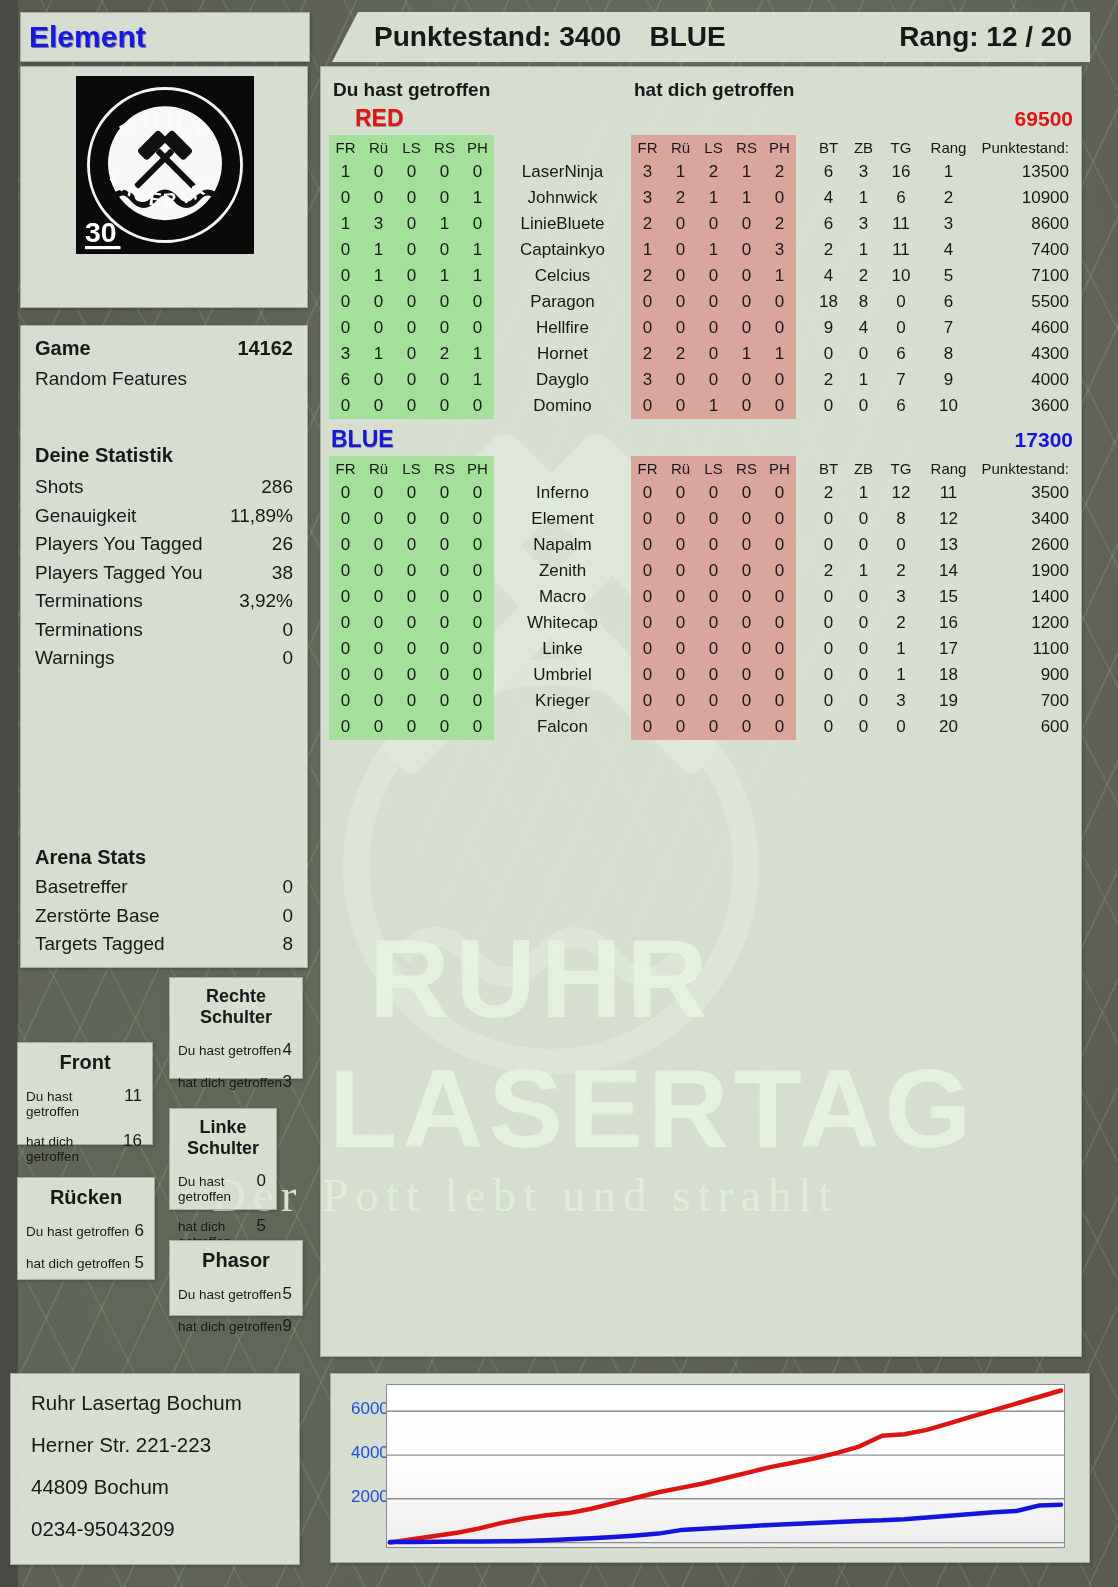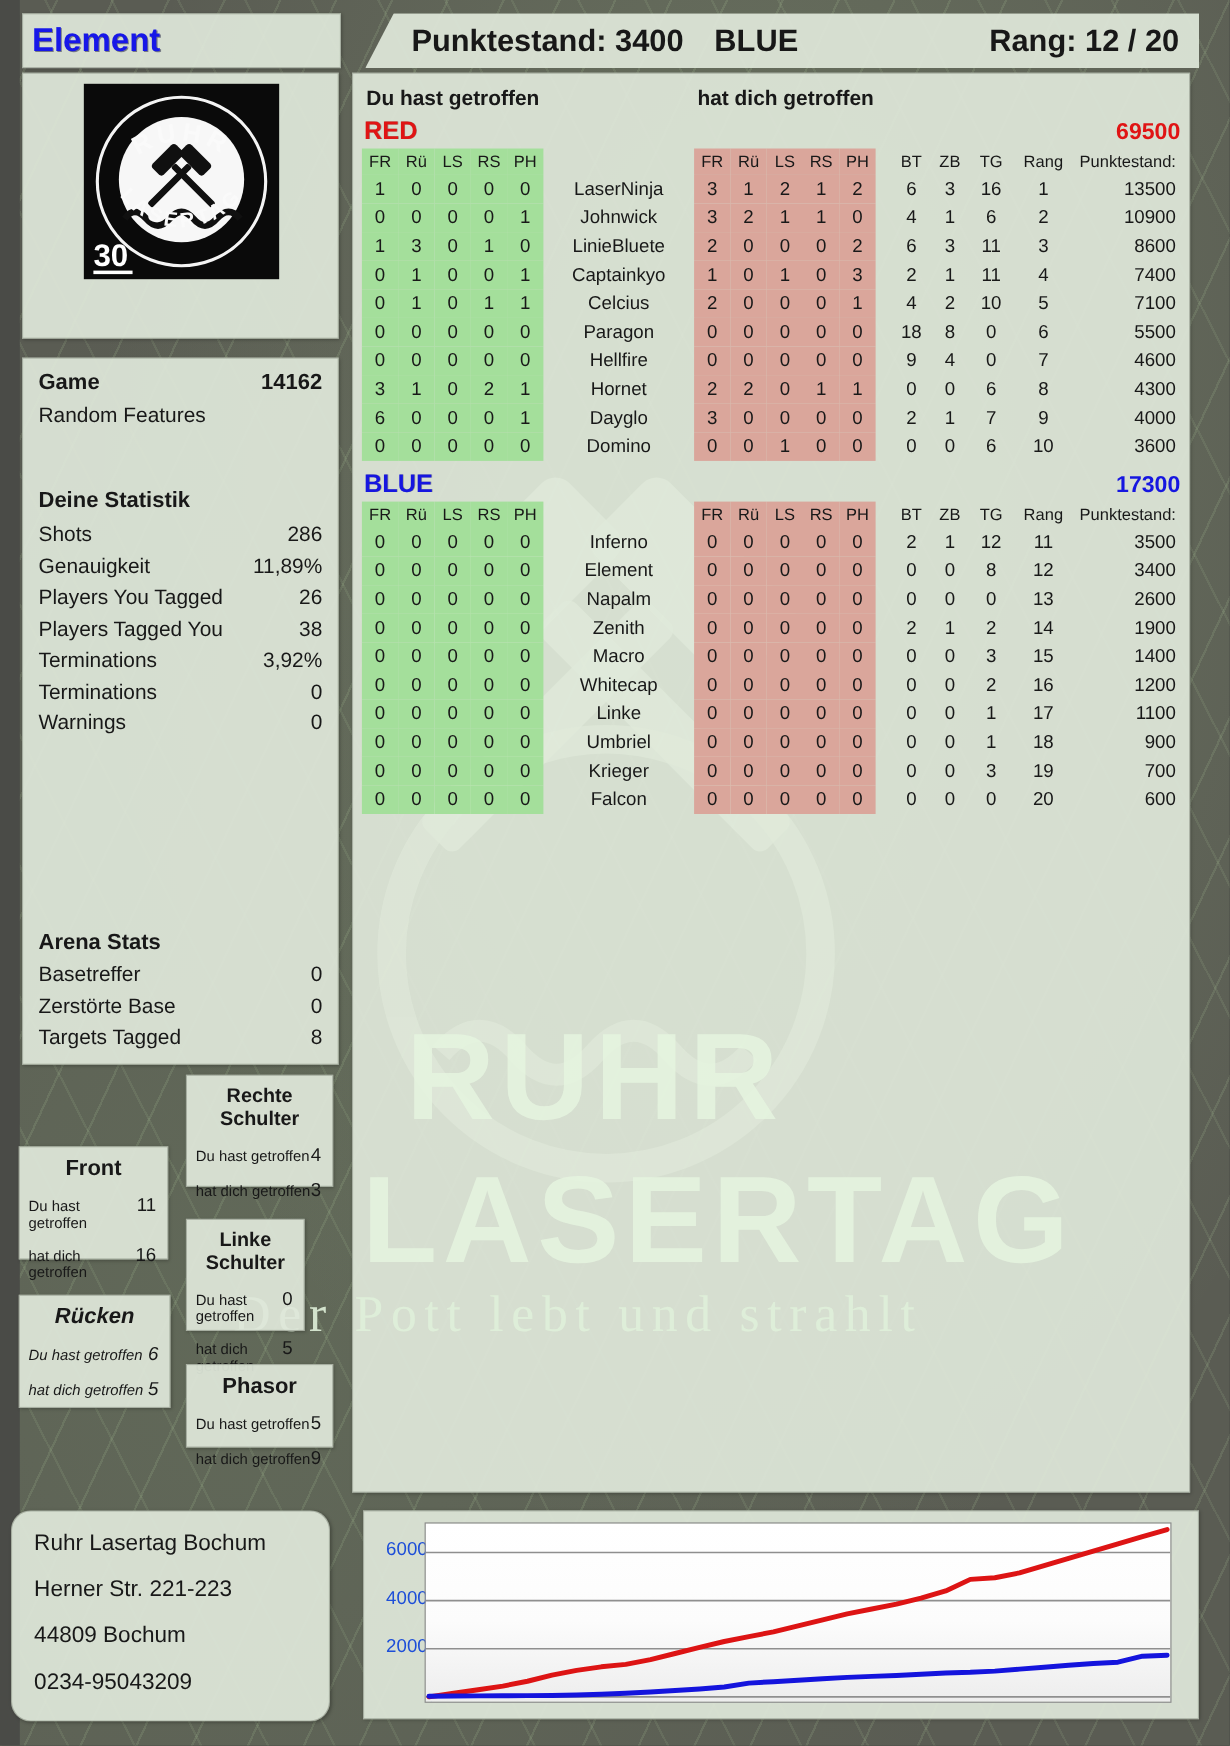--- a/index.html
+++ b/index.html
@@ -29,21 +29,21 @@
   .kv{display:flex;justify-content:space-between;line-height:28.5px;}
   .kv .sl{white-space:nowrap;}
   .bold{font-weight:bold;}
   .sec-title{font-weight:bold;font-size:20px;}
   
   .hitbox{font-size:13.5px;z-index:5;}
   .hb-title{text-align:center;font-weight:bold;font-size:20px;margin-top:8px;}
   .hb-row{display:flex;justify-content:space-between;align-items:baseline;padding:0 10px 0 8px;margin-top:12px;}
   .hb-row .hv{font-size:17px;}
   
-  .addr-panel{left:10px;top:1373px;width:290px;height:192px;font-size:20.5px;border-radius:18px;}
+  .addr-panel{left:10px;top:1373px;width:290px;height:192px;font-size:20.5px;}
   .addr-panel div{margin:15px 0 0 20px;line-height:27px;}
   
   .main-panel{left:320px;top:66px;width:762px;height:1291px;overflow:hidden;}
   .col-label{position:absolute;font-weight:bold;font-size:19px;top:12px;z-index:2;}
   #teams{position:absolute;left:8px;top:38px;width:746px;z-index:2;}
   .team-head{display:flex;justify-content:space-between;align-items:baseline;height:30px;padding:0 2px;}
   .team-name{font-size:23px;font-weight:bold;text-shadow:0.5px 0.5px 0 rgba(0,0,0,0.3);}
   .team-total{font-size:21px;font-weight:bold;}
   .trow{display:grid;grid-template-columns:repeat(5,33px) 137px repeat(5,33px) 15px 35px 35px 40px 55px 95px;
     height:26px;align-items:center;}
@@ -182,21 +182,21 @@
     <div class="hb-title">Front</div>
     <div class="hb-row">
         <span>Du hast getroffen</span>
         <span class="hv">11</span>
       </div>
     <div class="hb-row">
         <span>hat dich getroffen</span>
         <span class="hv">16</span>
       </div>
   </div>
-  <div class="panel hitbox" style="left:17px;top:1177px;width:138px;height:103px;font-style:italic;">
+  <div class="panel hitbox" style="left:17px;top:1177px;width:138px;height:103px;">
     <div class="hb-title">Rücken</div>
     <div class="hb-row">
         <span>Du hast getroffen</span>
         <span class="hv">6</span>
       </div>
     <div class="hb-row">
         <span>hat dich getroffen</span>
         <span class="hv">5</span>
       </div>
   </div>
@@ -260,21 +260,21 @@
       </svg>
     </div>
     <div class="wm wm-word" style="left:48px;top:856px;font-size:112px;">RUHR</div>
     <div class="wm wm-word" style="left:8px;top:986px;font-size:112px;">LASERTAG</div>
 
     <div class="col-label" style="left:12px;">Du hast getroffen</div>
     <div class="col-label" style="left:313px;">hat dich getroffen</div>
     <div id="teams">
         <div class="team-sec">
           <div class="team-head">
-            <span class="team-name" style="color: rgb(224, 20, 20);">RED</span>
+            <span class="team-name" style="color: rgb(224, 20, 20); margin-left: 24px;">RED</span>
             <span class="team-total" style="color: rgb(224, 20, 20);">69500</span>
           </div>
           <div class="trow thead">
             <span class="c g">FR</span>
             <span class="c g">Rü</span>
             <span class="c g">LS</span>
             <span class="c g">RS</span>
             <span class="c g">PH</span>
             <span class="c nm"></span>
             <span class="c r">FR</span>

